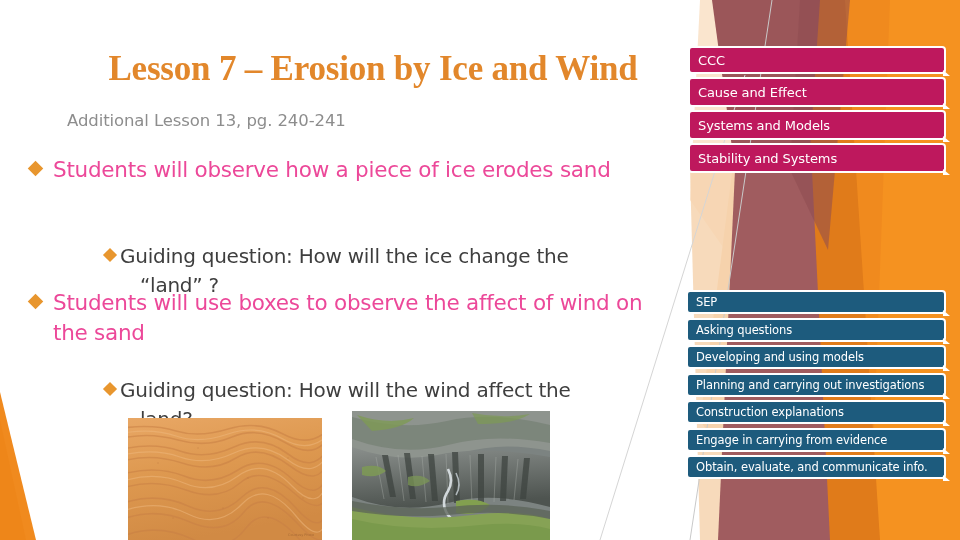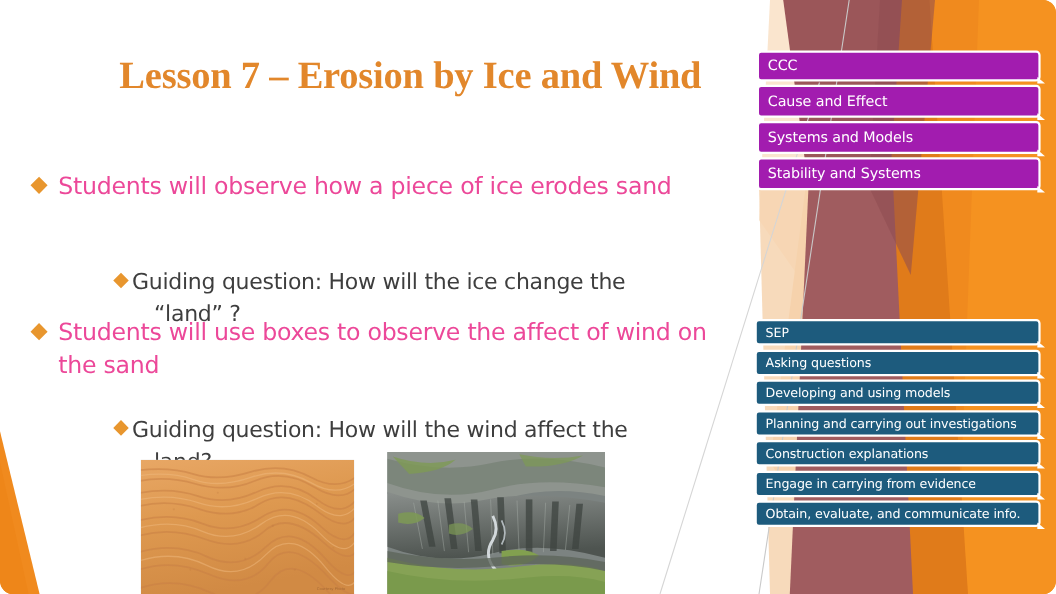--- a/index.html
+++ b/index.html
@@ -10,21 +10,20 @@
   }
   body {
     font-family: "DejaVu Sans", sans-serif;
   }
   #slide {
     position: relative;
     width: 960px;
     height: 540px;
     overflow: hidden;
     background: #ffffff;
-    border-radius: 12px;
   }
 
   
   #bg-deco {
     position: absolute;
     left: 0; top: 0;
     width: 960px;
     height: 540px;
     z-index: 0;
     pointer-events: none;
@@ -163,21 +162,21 @@
     overflow: visible;
   }
   .ibox .lbl {
     white-space: nowrap;
     overflow: hidden;
   }
 
   .ccc-box {
     width: 258px;
     height: 30px;
-    background: #a21caf;
+    background: #be185d;
     font-size: 13px;
     letter-spacing: -0.1px;
   }
   .ccc-box.first { height: 28px; }
 
   .sep-box {
     width: 260px;
     height: 24px;
     background: #1D5B7D;
     font-size: 11.5px;
@@ -220,20 +219,21 @@
     <line x1="745" y1="75" x2="600" y2="540" stroke="#d5d5d5" stroke-width="1"></line>
 
     <polygon points="0,392 36,540 0,540" fill="#F08A1E"></polygon>
     <polygon points="0,420 26,540 0,540" fill="#EE8619"></polygon>
   </svg>
 
   <div id="content">
 
     <div id="title">Lesson 7 – Erosion by Ice and Wind</div>
 
+    <div id="subtitle">Additional Lesson 13, pg. 240-241</div>
 
     <div class="bullet-l1" id="b1">
       <span class="dia"></span>
       <span class="txt">Students will observe how a piece of ice erodes sand</span>
     </div>
 
     <div class="bullet-l2" id="b1s">
       <span class="dia"></span>
       <span class="txt">
         <span>Guiding question: How will the ice change the </span>

